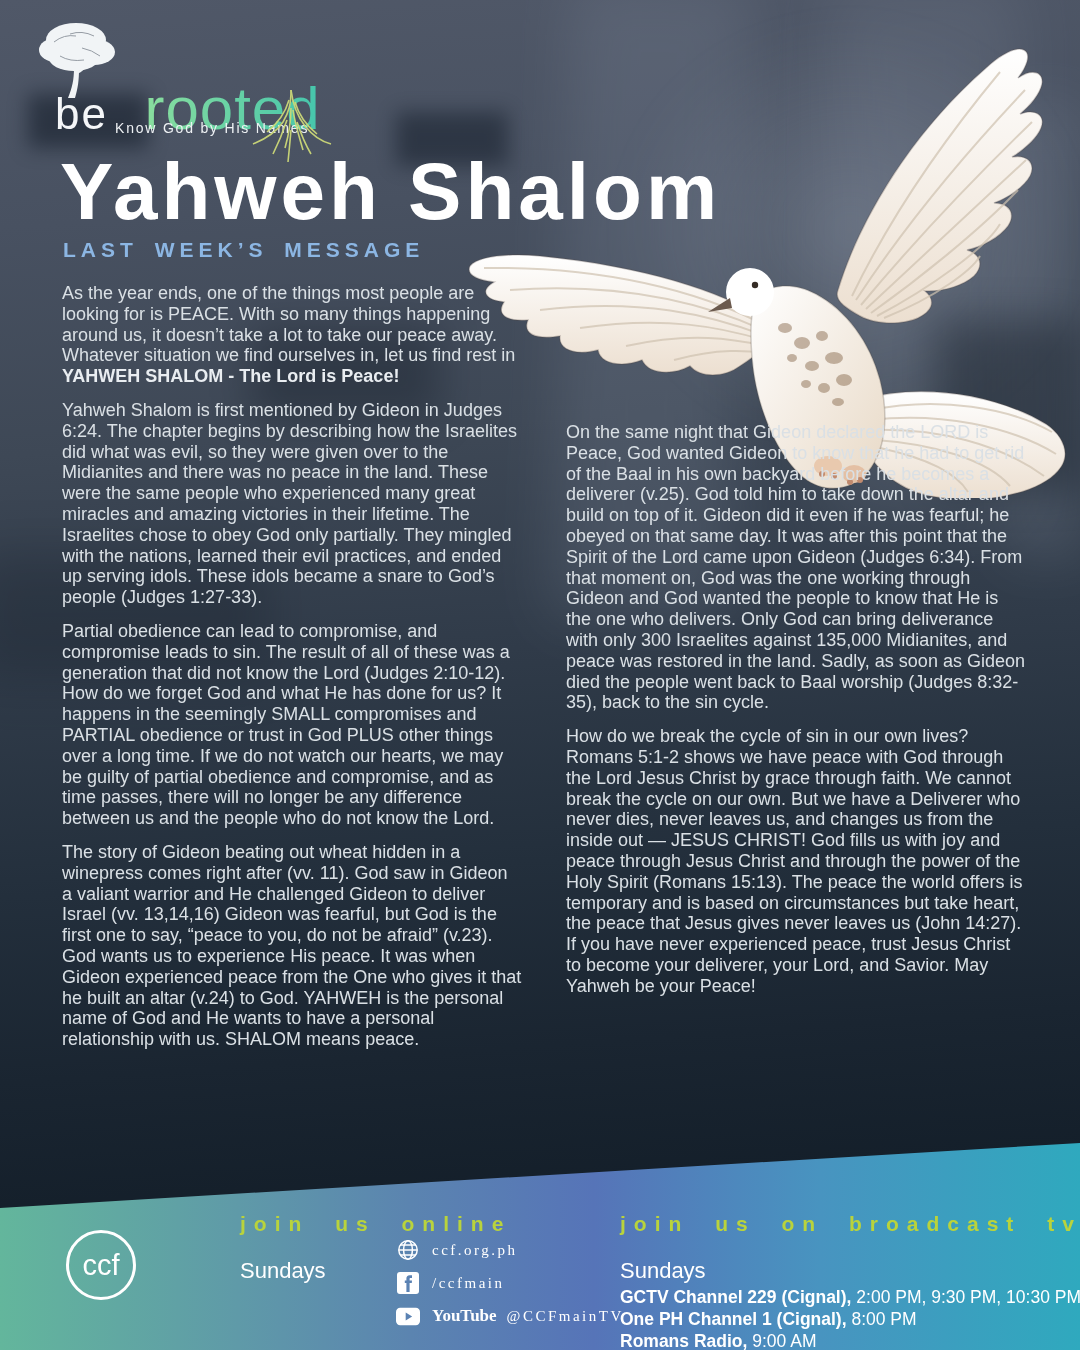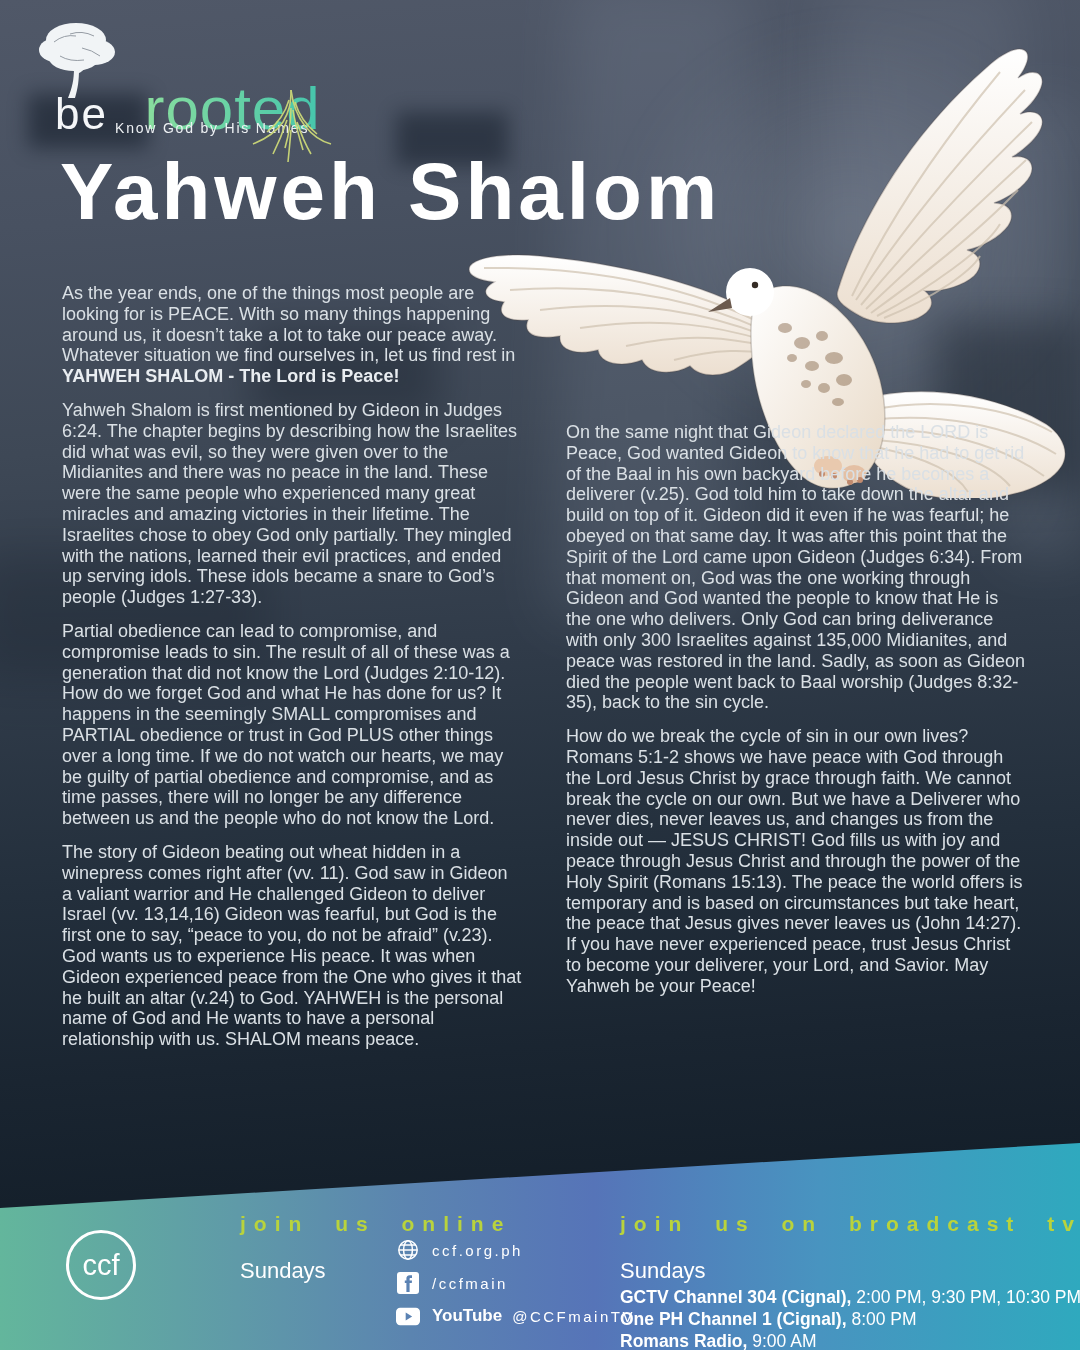--- a/index.html
+++ b/index.html
@@ -48,21 +48,21 @@
   .ccf-logo{position:absolute;left:66px;top:1230px;width:64px;height:64px;border:3px solid #fff;border-radius:50%;
     display:flex;align-items:center;justify-content:center;color:#fff;font-size:29px;font-weight:400;letter-spacing:0;}
   .fblock{position:absolute;color:#fff;}
   .f-online{left:240px;top:1212px;}
   .f-broadcast{left:620px;top:1212px;}
   .f-heading{font-size:21px;font-weight:700;color:#b9d33c;letter-spacing:8px;word-spacing:12px;white-space:nowrap;}
   .f-day{font-size:22px;font-weight:400;margin-top:22px;}
   .f-lines{font-size:19px;line-height:22px;margin-top:2px;}
   .f-channels{font-size:17.5px;line-height:22px;margin-top:2px;white-space:nowrap;}
   .f-channels b{font-weight:700;}
-  .f-links{position:absolute;left:396px;top:1238px;color:#fff;}
+  .f-links{position:absolute;left:396px;top:1238px;color:#fff;font-family:Liberation Serif, serif;}
   .f-link{display:flex;align-items:center;margin-bottom:9px;height:24px;}
   .f-link .ic{width:24px;height:24px;margin-right:12px;display:flex;align-items:center;justify-content:center;}
   .f-link .lbl{font-size:15px;letter-spacing:2.5px;white-space:nowrap;}
   .yt-word{font-size:17px;font-weight:700;letter-spacing:0;margin-right:10px;}
 </style>
 </head>
 <body>
 
 <div class="canvas">
 
@@ -184,20 +184,21 @@
         <path d="M46,18 C46,32 44,44 40,58"></path>
         <path d="M48,20 C50,34 54,46 58,60"></path>
         <path d="M42,30 C38,42 34,52 28,64"></path>
         <path d="M52,32 C56,44 60,54 66,64"></path>
         <path d="M46,40 C45,52 44,62 43,72"></path>
       </g>
     </svg>
   </div>
 
   <div class="page-title">Yahweh Shalom</div>
+  <div class="page-subtitle">LAST WEEK’S MESSAGE</div>
 
   <div class="columns">
     <div class="col col-left">
         <p><span>As the year ends, one of the things most people are looking for is PEACE. With so many things happening around us, it doesn’t take a lot to take our peace away. Whatever situation we find ourselves in, let us find rest in </span><b>YAHWEH SHALOM - The Lord is Peace!</b></p>
         <p><span>Yahweh Shalom is first mentioned by Gideon in Judges 6:24. The chapter begins by describing how the Israelites did what was evil, so they were given over to the Midianites and there was no peace in the land. These were the same people who experienced many great miracles and amazing victories in their lifetime. The Israelites chose to obey God only partially. They mingled with the nations, learned their evil practices, and ended up serving idols. These idols became a snare to God’s people (Judges 1:27-33).</span></p>
         <p><span>Partial obedience can lead to compromise, and compromise leads to sin. The result of all of these was a generation that did not know the Lord (Judges 2:10-12). How do we forget God and what He has done for us? It happens in the seemingly SMALL compromises and PARTIAL obedience or trust in God PLUS other things over a long time. If we do not watch our hearts, we may be guilty of partial obedience and compromise, and as time passes, there will no longer be any difference between us and the people who do not know the Lord.</span></p>
         <p><span>The story of Gideon beating out wheat hidden in a winepress comes right after (vv. 11). God saw in Gideon a valiant warrior and He challenged Gideon to deliver Israel (vv. 13,14,16) Gideon was fearful, but God is the first one to say, “peace to you, do not be afraid” (v.23). God wants us to experience His peace. It was when Gideon experienced peace from the One who gives it that he built an altar (v.24) to God. YAHWEH is the personal name of God and He wants to have a personal relationship with us. SHALOM means peace.</span></p>
       </div>
     <div class="col col-right">
         <p><span>On the same night that Gideon declared the LORD is Peace, God wanted Gideon to know that he had to get rid of the Baal in his own backyard before he becomes a deliverer (v.25). God told him to take down the altar and build on top of it. Gideon did it even if he was fearful; he obeyed on that same day. It was after this point that the Spirit of the Lord came upon Gideon (Judges 6:34). From that moment on, God was the one working through Gideon and God wanted the people to know that He is the one who delivers. Only God can bring deliverance with only 300 Israelites against 135,000 Midianites, and peace was restored in the land. Sadly, as soon as Gideon died the people went back to Baal worship (Judges 8:32-35), back to the sin cycle.</span></p>
@@ -248,19 +249,19 @@
       </span>
       <span class="yt-word">YouTube</span>
       <span class="lbl">@CCFmainTV</span>
     </div>
   </div>
 
   <div class="fblock f-broadcast">
     <div class="f-heading">join us on broadcast tv</div>
     <div class="f-day">Sundays</div>
     <div class="f-channels">
-        <div><b>GCTV Channel 304 (Cignal),</b><span> 2:00 PM, 9:30 PM, 10:30 PM</span></div>
+        <div><b>GCTV Channel 229 (Cignal),</b><span> 2:00 PM, 9:30 PM, 10:30 PM</span></div>
         <div><b>One PH Channel 1 (Cignal),</b><span> 8:00 PM</span></div>
         <div><b>Romans Radio,</b><span> 9:00 AM</span></div>
       </div>
   </div>
 
 </div>
 
 </body></html>

